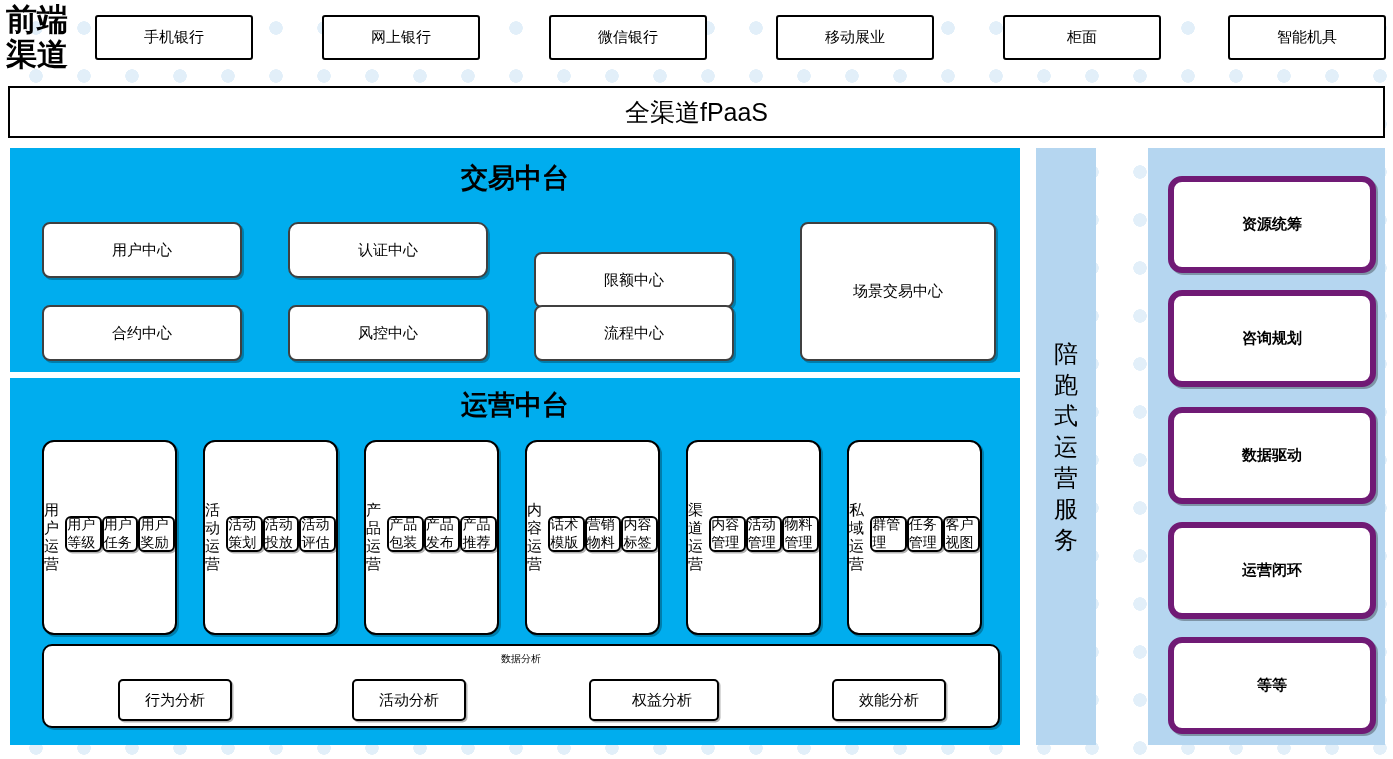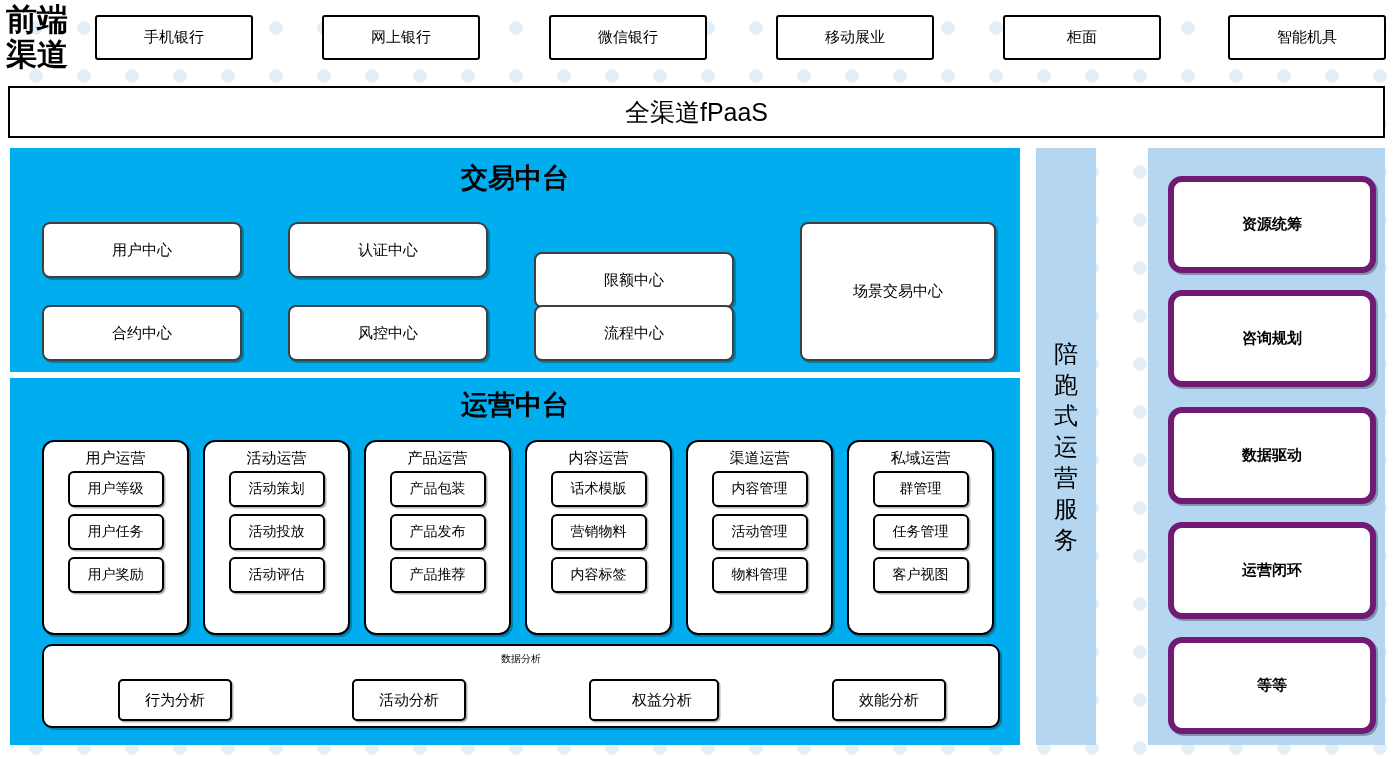--- a/index.html
+++ b/index.html
@@ -63,24 +63,24 @@
   
   .trade-card{
     background:#fff;border:2px solid #404040;border-radius:8px;
     display:flex;align-items:center;justify-content:center;
     font-size:15px;
     box-shadow:2px 2px 0 rgba(0,0,0,.28);
   }
 
   
   .ops-col{
-    top:62px;width:147px;height:195px;
+    top:62px;width:135px;height:195px;
     background:#fff;border:2px solid #000;border-radius:12px;
     box-shadow:2px 2px 0 rgba(0,0,0,.28);
-    display:flex;flex-direction:column;align-items:center;
+    display:flex;align-items:center;font-family:Liberation Mono, monospace;
   }
   .ops-col-title{
     margin-top:7px;margin-bottom:4px;
     font-size:15px;line-height:18px;
   }
   .ops-item{
     width:92px;height:32px;margin-bottom:7px;
     background:#fff;border:2px solid #000;border-radius:6px;
     display:flex;align-items:center;justify-content:center;
     font-size:14px;

